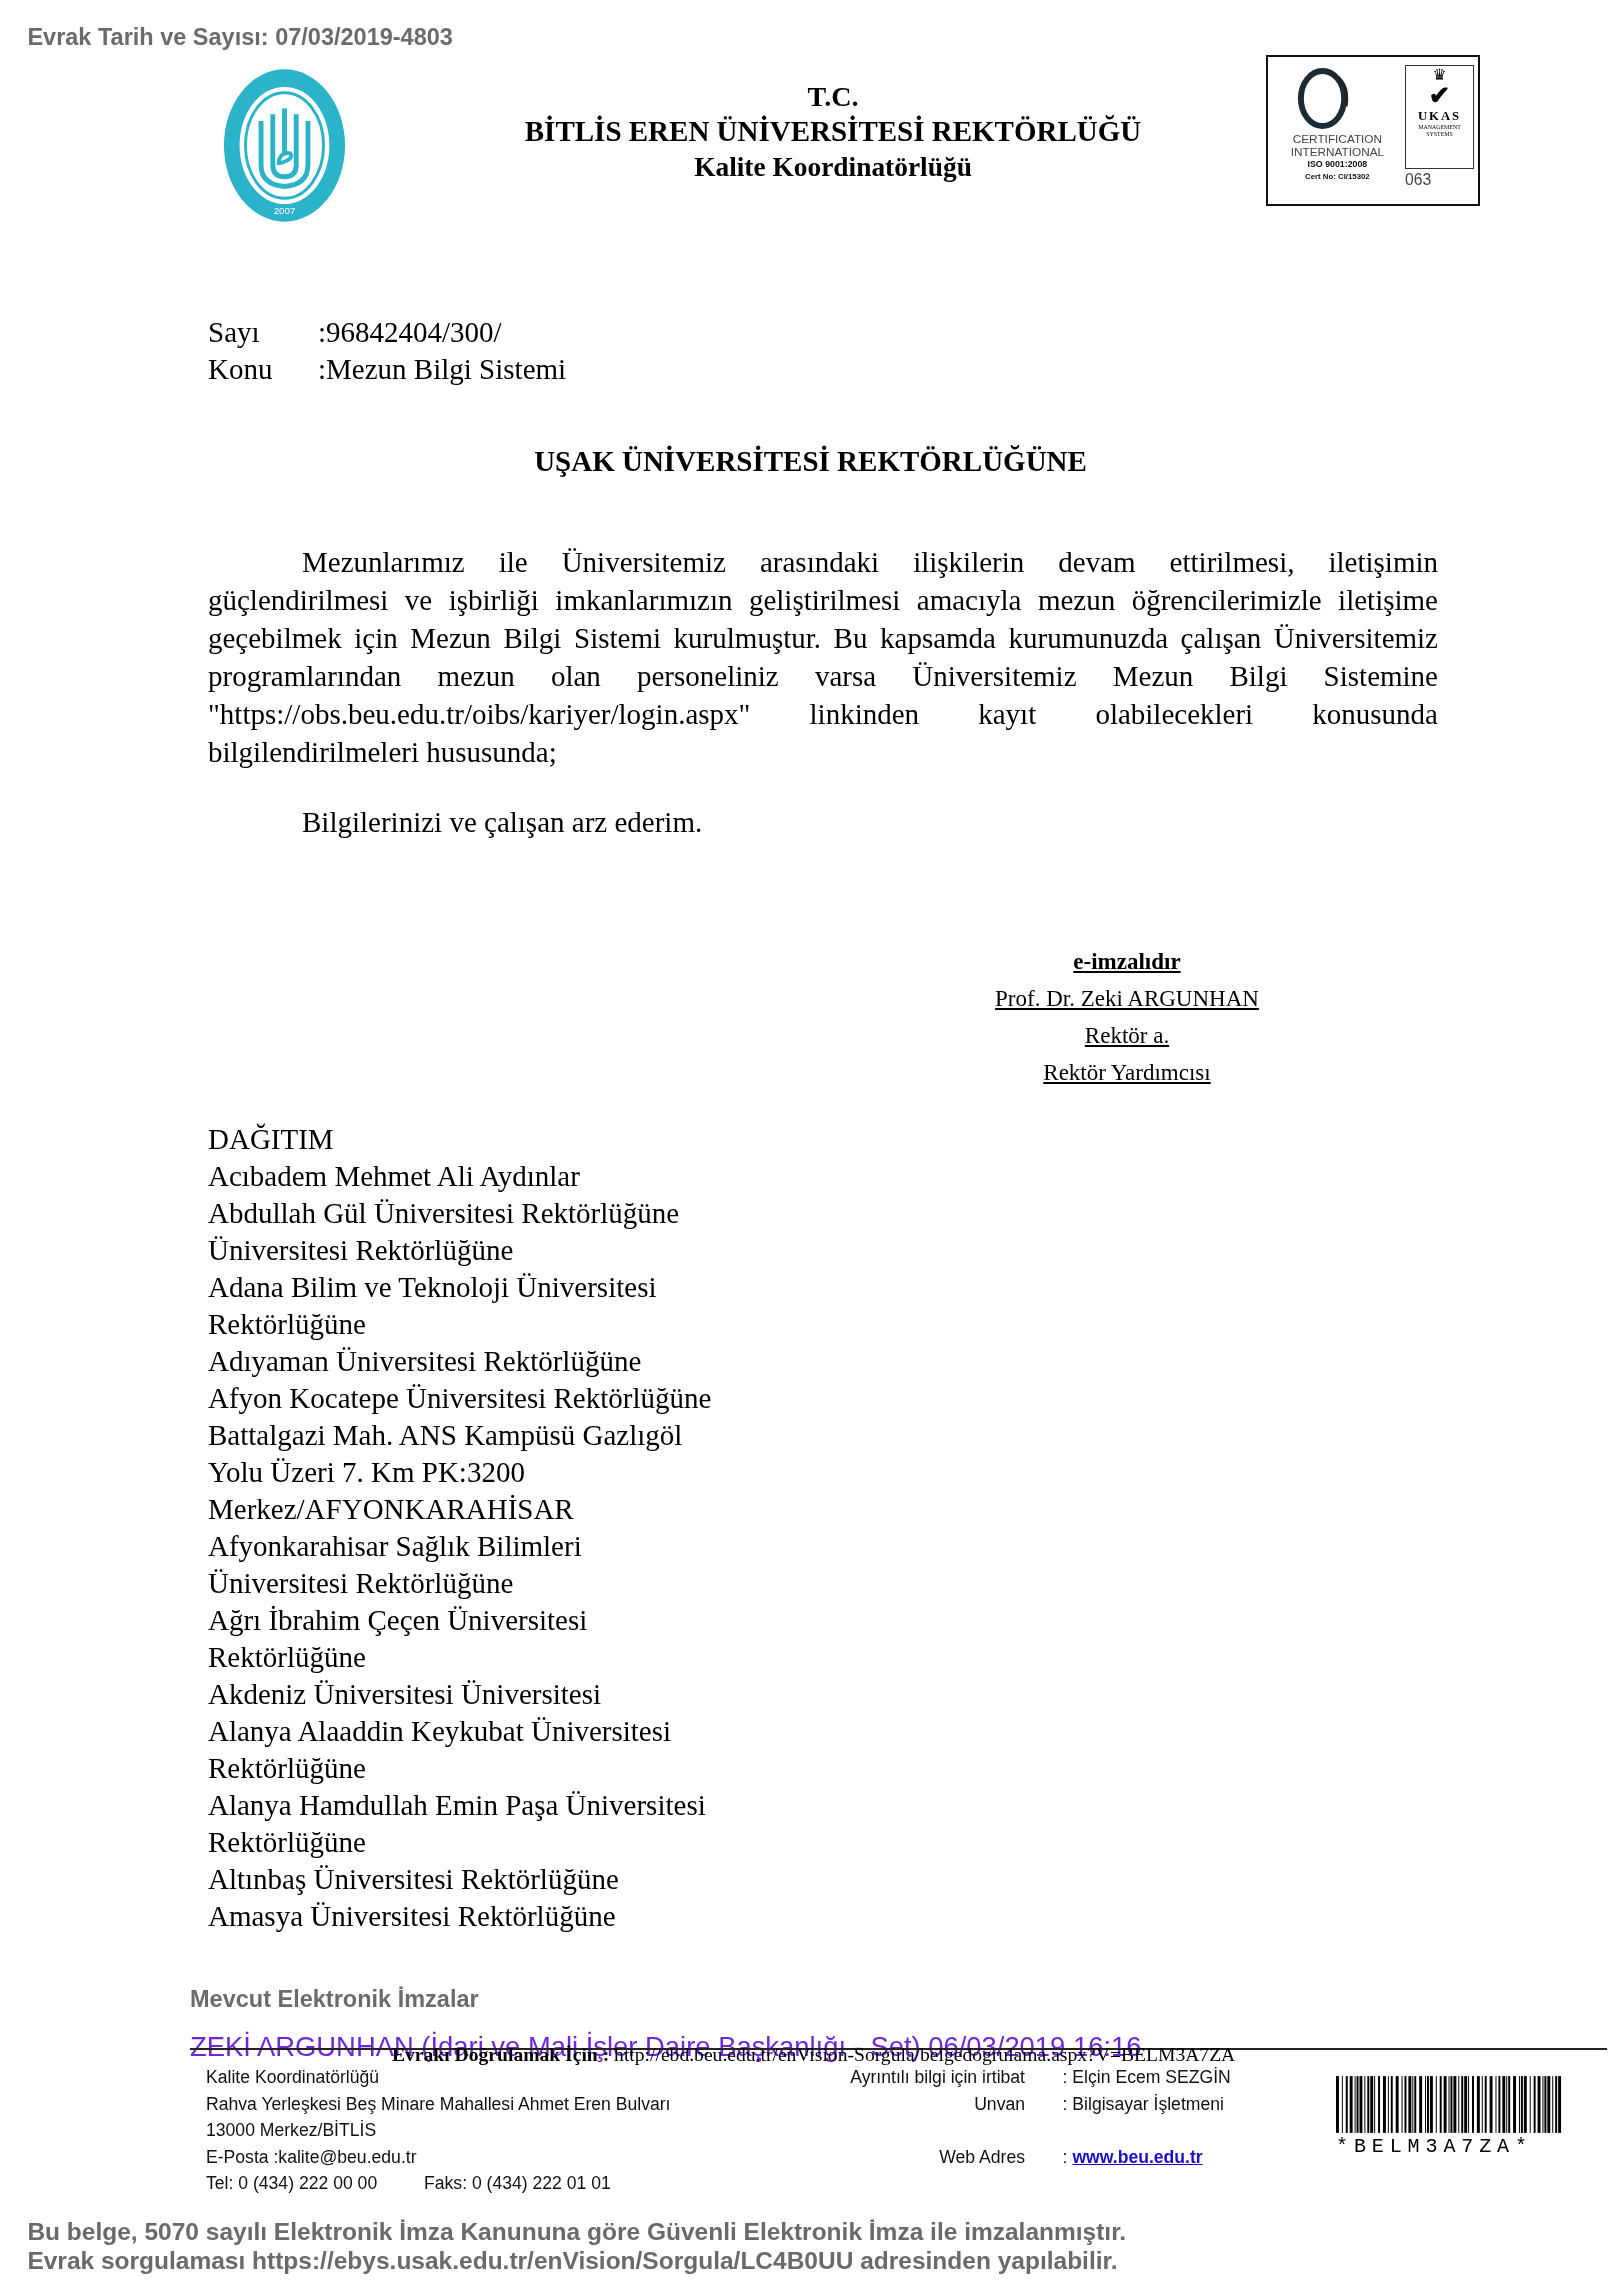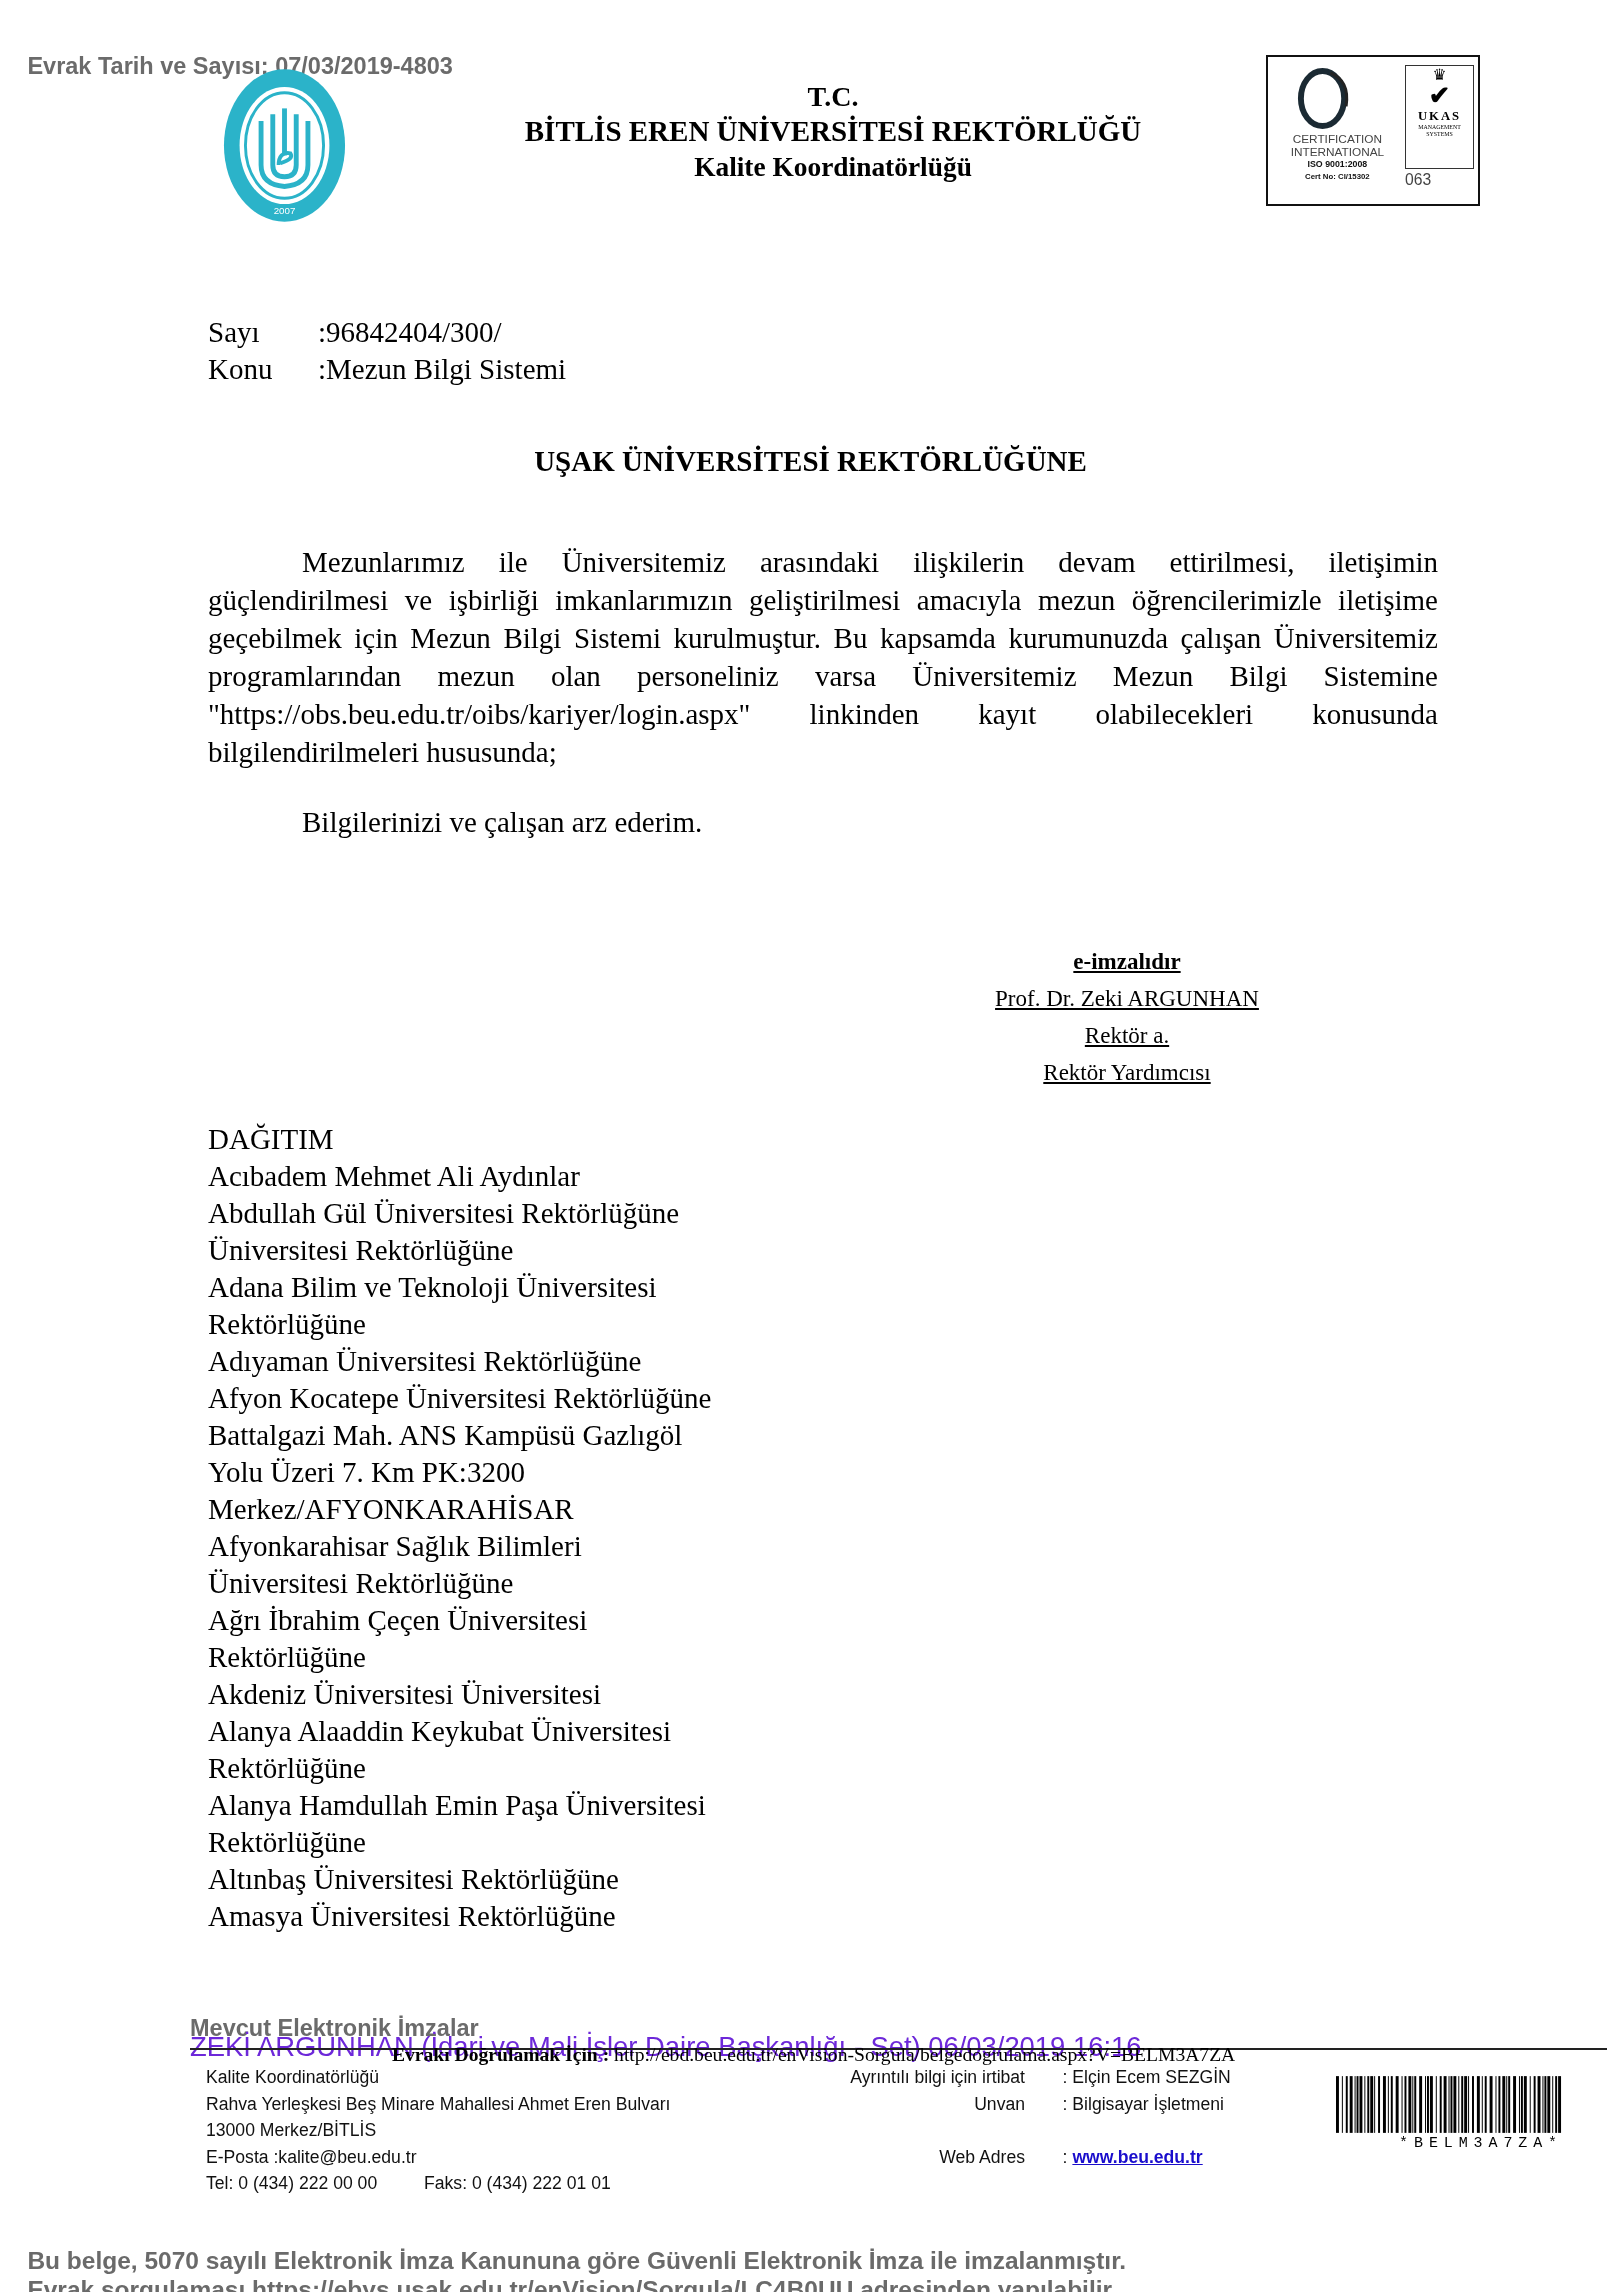--- a/index.html
+++ b/index.html
@@ -1,18 +1,18 @@
 <!DOCTYPE html>
 <html><head>
 <meta charset="utf-8">
 <style>
   html, body { margin: 0; padding: 0; background: #ffffff; }
   body { width: 1621px; height: 2293px; position: relative; overflow: hidden; font-family: "Liberation Serif", serif; color: #000; }
   .abs { position: absolute; }
-  .gray-sans { font-family: "Liberation Sans", sans-serif; font-weight: bold; color: #6b6b6b; margin-top: 29px; }
+  .gray-sans { font-family: "Liberation Sans", sans-serif; font-weight: bold; color: #6b6b6b; }
   #evrak-top { left: 27.4px; top: 23.5px; font-size: 23.5px; }
   #logo { left: 222px; top: 67px; width: 125px; height: 157px; }
   #header { left: 392px; top: 80px; width: 882px; text-align: center; font-weight: bold; }
   #header .l1 { font-size: 28px; line-height: 33px; }
   #header .l2 { font-size: 29px; line-height: 37px; }
   #header .l3 { font-size: 27.4px; line-height: 35px; }
   #cert { left: 1266px; top: 55px; width: 214px; height: 151px; border: 2.9px solid #111; box-sizing: border-box; }
   #ukas { position: absolute; left: 137px; top: 7.8px; width: 67px; height: 102px; border: 1px solid #333; }
   .meta-row { font-size: 29px; line-height: 37px; }
   .meta-label { display: inline-block; width: 110px; }
@@ -31,21 +31,21 @@
   #verify { left: 392px; top: 2044px; font-size: 19.6px; white-space: nowrap; }
   #verify b { font-weight: bold; }
   .calibri { font-family: "Liberation Sans", sans-serif; font-size: 17.6px; line-height: 26.5px; color: #111; }
   #footer-left { left: 206px; top: 2064px; }
   #footer-left .tel span { display: inline-block; width: 218px; }
   #footer-right { left: 804px; top: 2064px; }
   .fr-row { display: flex; gap: 20px; }
   .fr-label { width: 221px; text-align: right; padding-right: 17.6px; }
   .fr-val a { color: #1a0dcc; text-decoration: underline; font-weight: bold; }
   #barcode { left: 1336px; top: 2076px; width: 227px; height: 57px; }
-  #barcode-text { left: 1336px; top: 2135px; width: 227px; text-align: right; font-family: "Liberation Mono", monospace; font-size: 15px; letter-spacing: 5.9px; }
+  #barcode-text { left: 1336px; top: 2135px; width: 227px; text-align: left; font-family: "Liberation Mono", monospace; font-size: 20px; letter-spacing: 5.9px; }
   #bottom-note { left: 27.4px; top: 2217px; font-size: 24.5px; line-height: 29px; color: #6a6a6a; }
 </style>
 </head>
 <body>
 
 <div id="evrak-top" class="abs gray-sans">Evrak Tarih ve Sayısı: 07/03/2019-4803</div>
 
 <svg id="logo" class="abs" viewBox="0 0 128 160">
   <ellipse cx="64" cy="80" rx="62" ry="78" fill="#2bb3c9"></ellipse>
   <ellipse cx="64" cy="80" rx="46" ry="60" fill="#ffffff"></ellipse>

